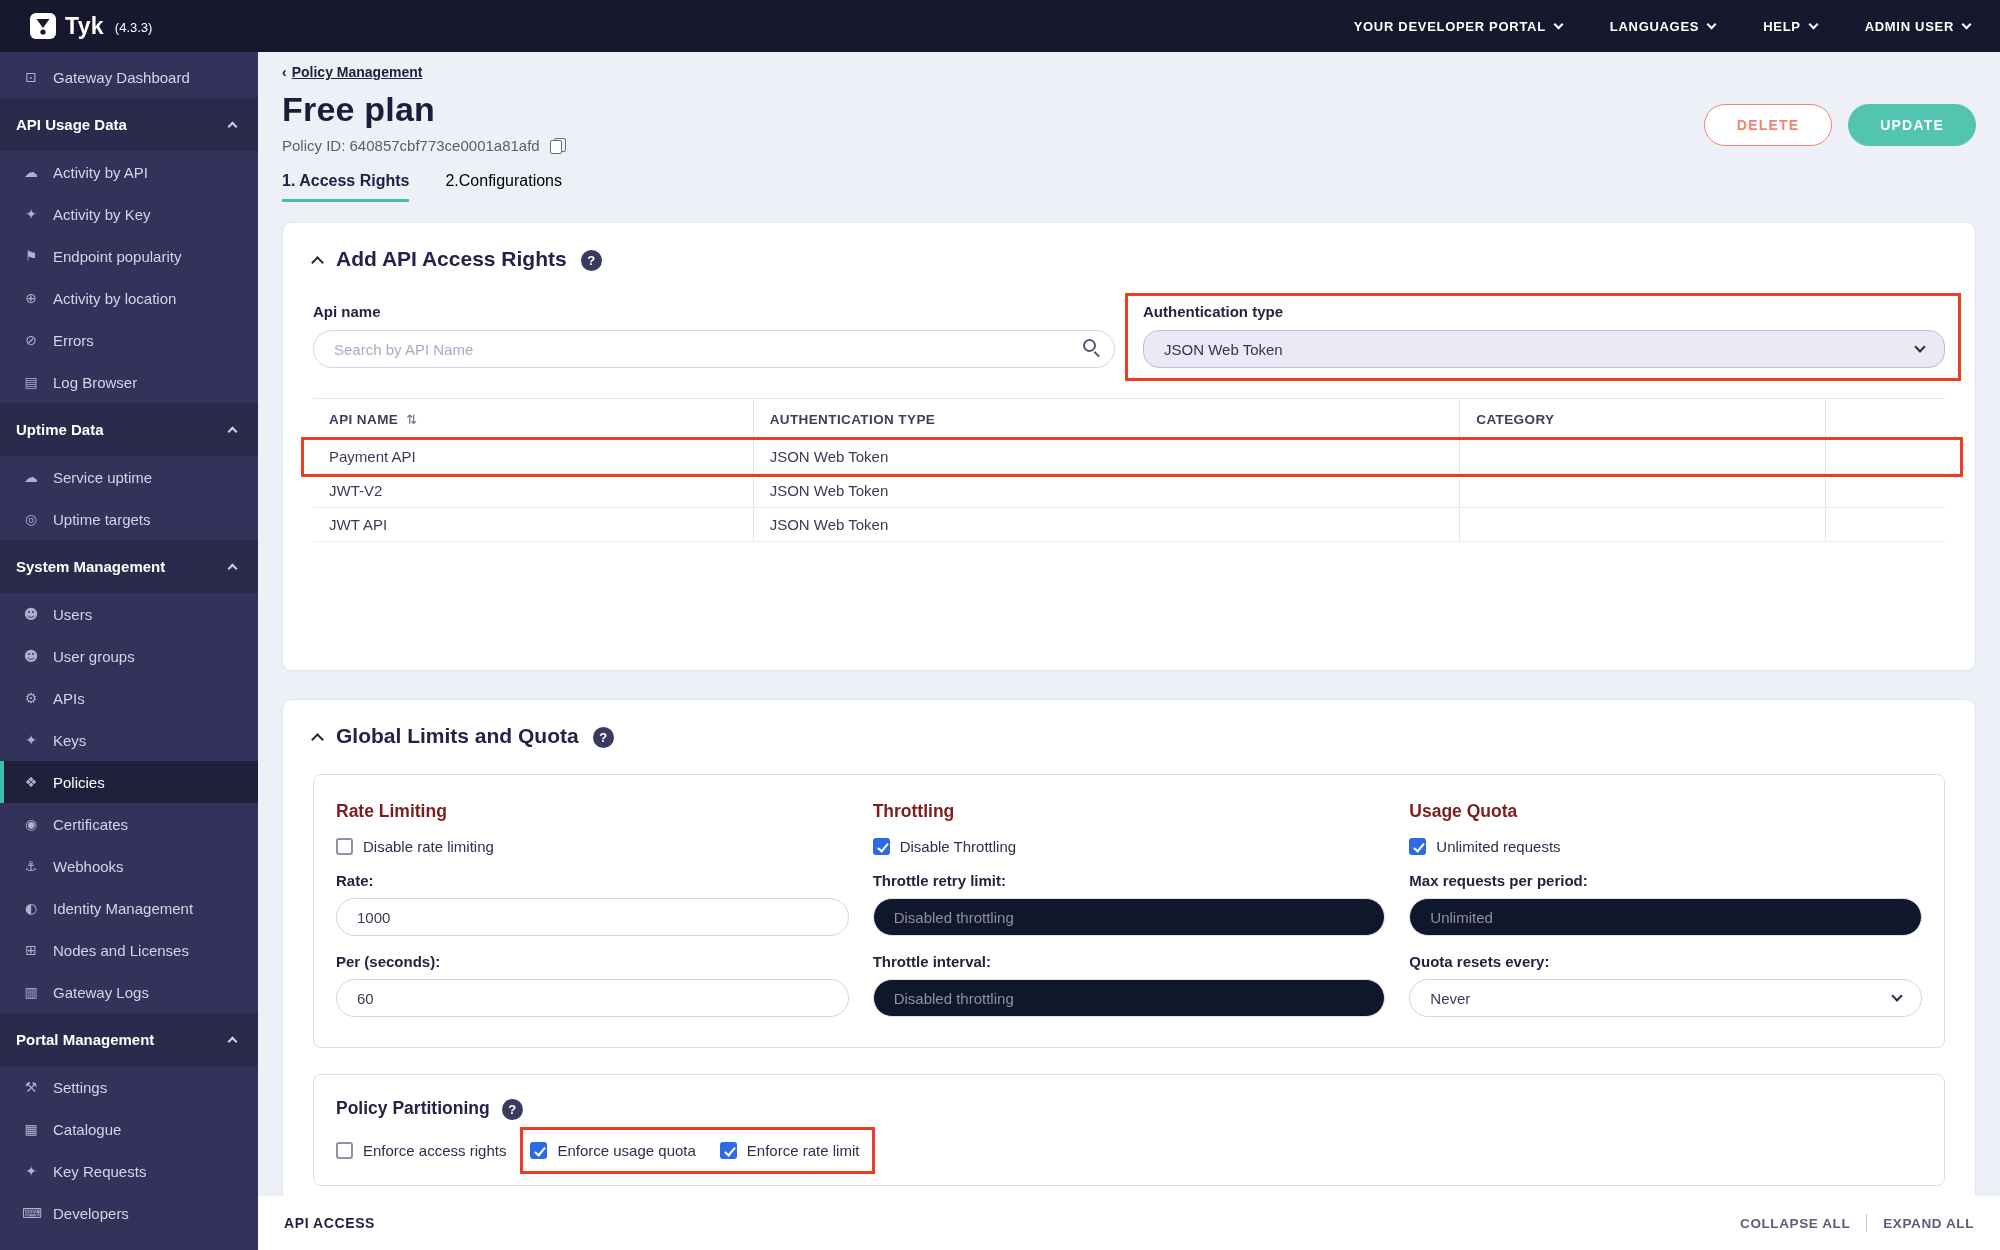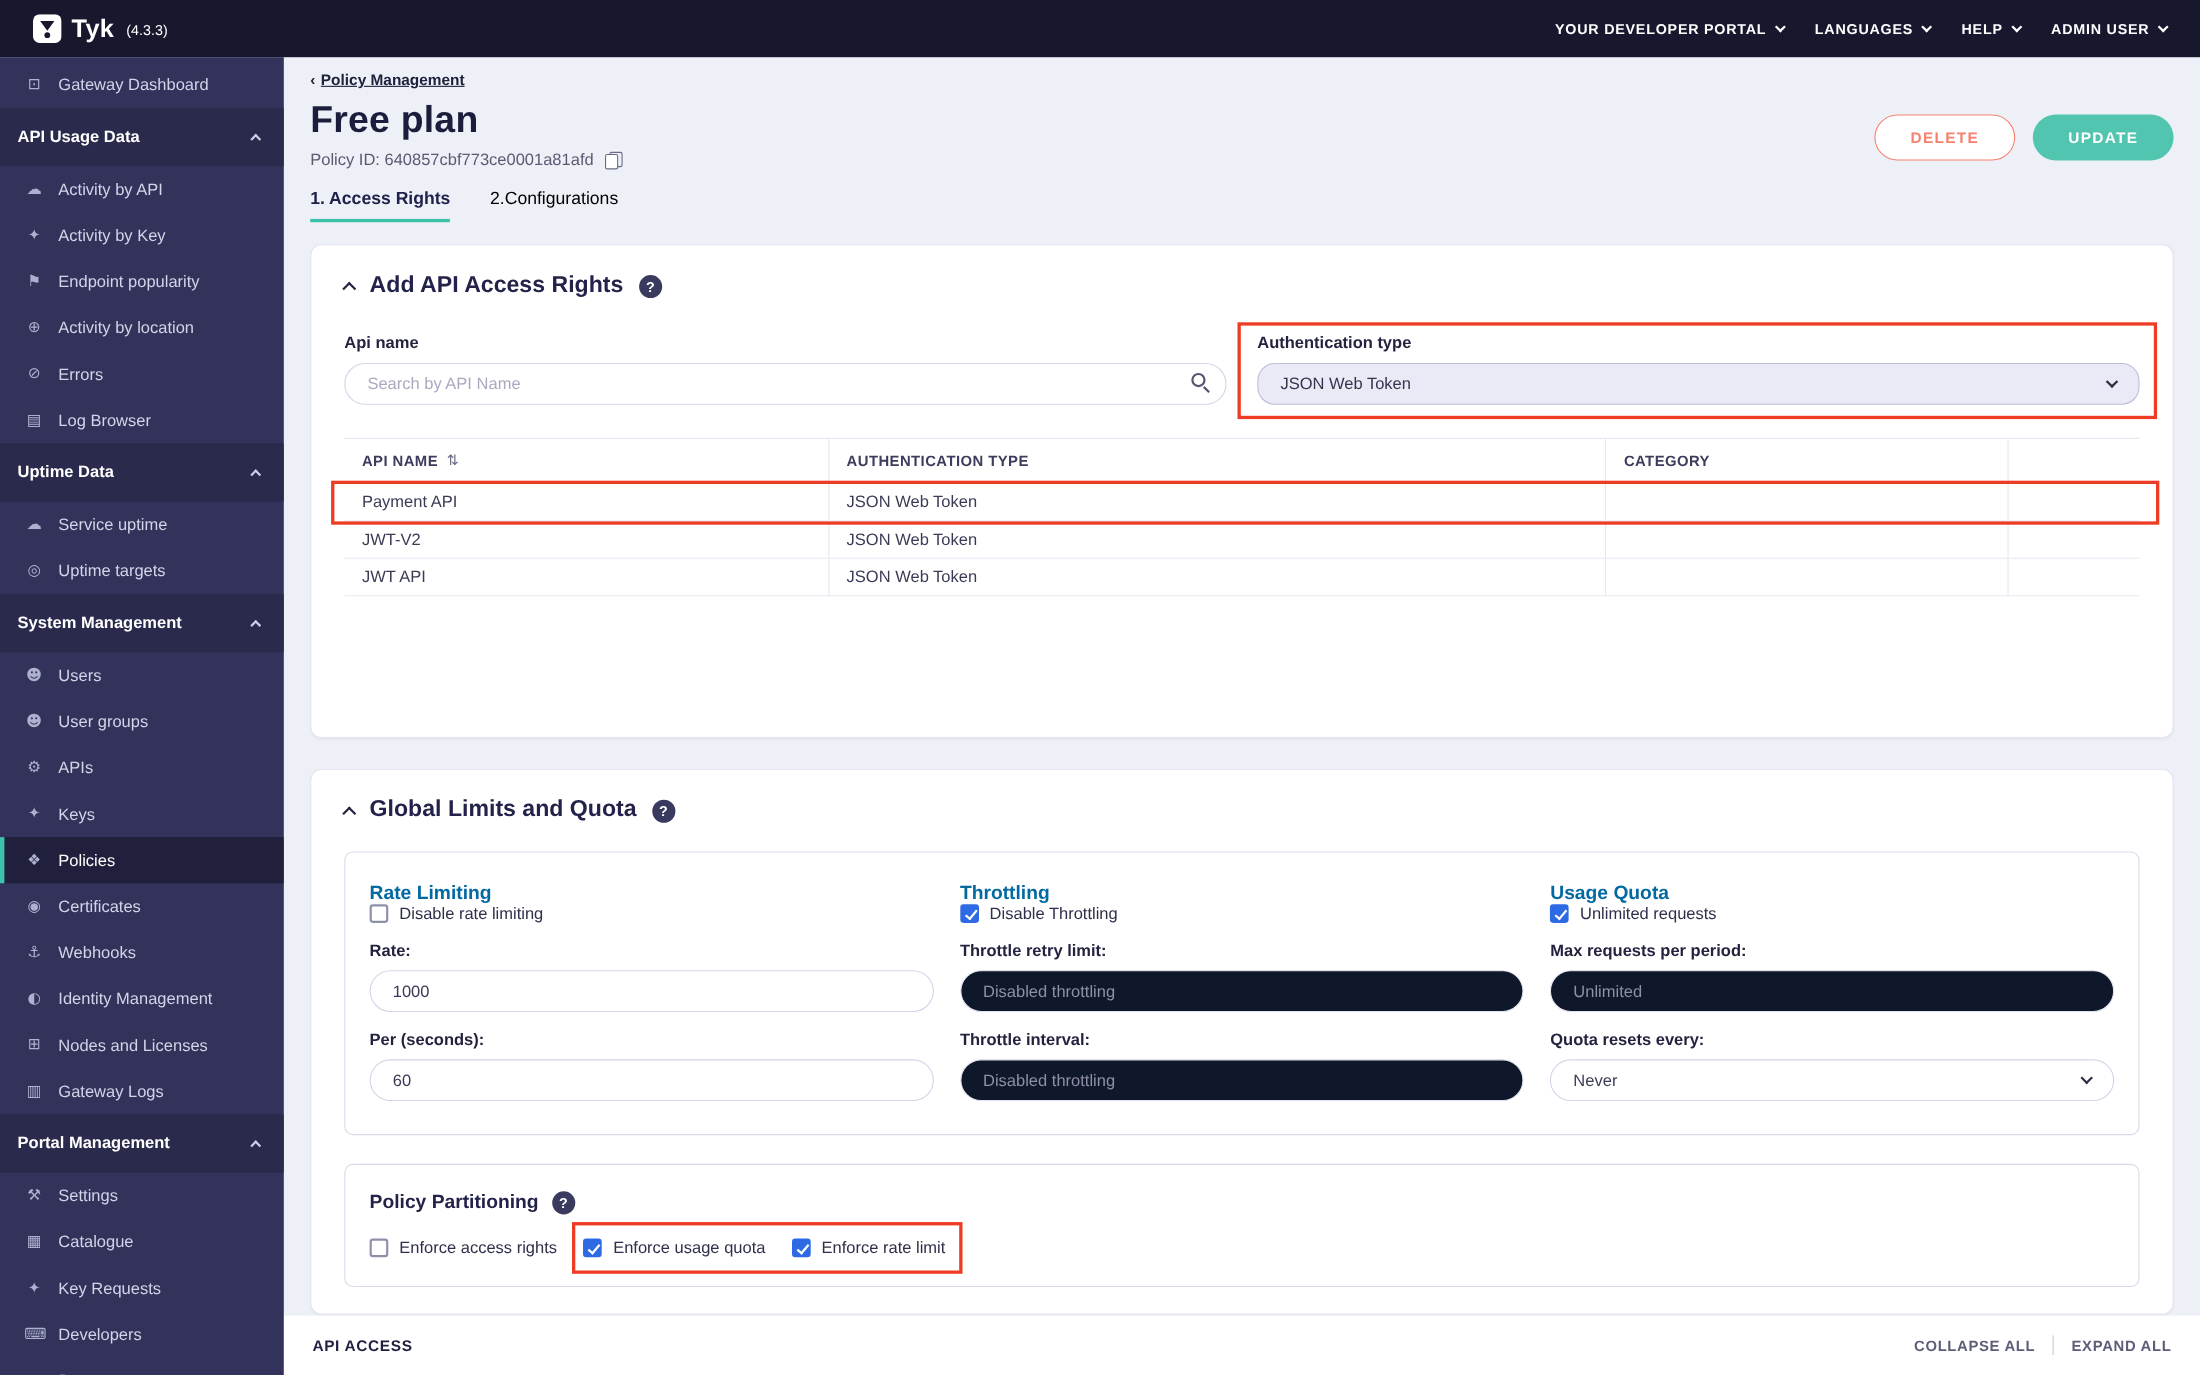--- a/index.html
+++ b/index.html
@@ -6,21 +6,21 @@
   html,body{width:2000px;height:1250px;overflow:hidden}
   body{font-family:"Liberation Sans","DejaVu Sans",sans-serif;background:#eef0f7;display:flex;flex-direction:column;color:#2c2d47}
   [data-interactable="true"]{cursor:pointer}
   input{font-family:inherit}
 
   
   .topbar{height:52px;background:#17182e;display:flex;align-items:center;justify-content:space-between;padding:0 30px;flex:0 0 auto}
   .logo-area{display:flex;align-items:center;gap:9px;color:#fff}
   .logo-text{font-size:23px;font-weight:bold;letter-spacing:.3px}
   .logo-version{font-size:13px;color:#ffffff;margin-left:2px;margin-top:3px}
-  .topnav{display:flex;align-items:center;gap:28px}
+  .topnav{display:flex;align-items:center;gap:48px}
   .topnav-item{display:flex;align-items:center;gap:9px;color:#fff;font-size:13px;font-weight:bold;letter-spacing:.7px}
   .chev{display:inline-block;width:7px;height:7px;border-right:2px solid currentColor;border-bottom:2px solid currentColor}
   .chev.down{transform:rotate(45deg);margin-top:-4px}
   .chev.up{transform:rotate(-135deg);margin-top:4px}
 
   
   .app{display:flex;flex:1;min-height:0}
   .sidebar{width:258px;background:#32325b;flex:0 0 auto;overflow:hidden;padding-top:4px}
   .main{flex:1;min-width:0;position:relative;overflow:hidden}
   .content{padding:12px 24px 0 24px}
@@ -80,21 +80,21 @@
   .t-head{border-top:1px solid #e5e6f0;border-bottom:1px solid #cdcfe0;height:42px}
   .t-head .cell{font-size:13.5px;font-weight:bold;color:#3c3d5c;letter-spacing:.4px;gap:8px}
   .sort{font-family:"DejaVu Sans",sans-serif;font-size:13px;color:#6a6b85;font-weight:normal}
   .t-data{height:34px;border-bottom:1px solid #e9eaf3}
   .anno-row{top:39px;height:40px;left:-12px;right:-18px}
   .table-spacer{height:104px}
 
   
   .sub-box{border:1px solid #d8daea;border-radius:8px;margin-top:26px;padding:26px 22px 30px}
   .limits-grid{display:grid;grid-template-columns:1fr 1fr 1fr;gap:24px}
-  .limit-title{font-size:17.5px;font-weight:bold;color:#0369a1;}
+  .limit-title{font-size:17.5px;font-weight:bold;color:#7f1d1d;margin-bottom:16px}
   .cb-row{display:flex;align-items:center;gap:10px;font-size:15px;color:#2e2f4a}
   .cb{width:17px;height:17px;border:2px solid #8f91ac;border-radius:3px;background:#fff;flex:0 0 auto;position:relative}
   .cb.checked{background:#2d6ae3;border-color:#2d6ae3}
   .cb.checked::after{content:"";position:absolute;left:5px;top:1px;width:4px;height:9px;border-right:2px solid #fff;border-bottom:2px solid #fff;transform:rotate(40deg)}
   .limit-label{font-size:15px;font-weight:bold;color:#23233f;margin:17px 0 9px}
   .limit-field{height:38px;border:1px solid #d2d5e8;border-radius:19px;padding:0 20px;font-size:15px;color:#3a3b55;display:flex;align-items:center;background:#fff}
   .limit-field.disabled{background:#0f172a;border-color:#e2e3f0;color:#8e8fa8}
   .limit-field.select{justify-content:space-between}
 
   

